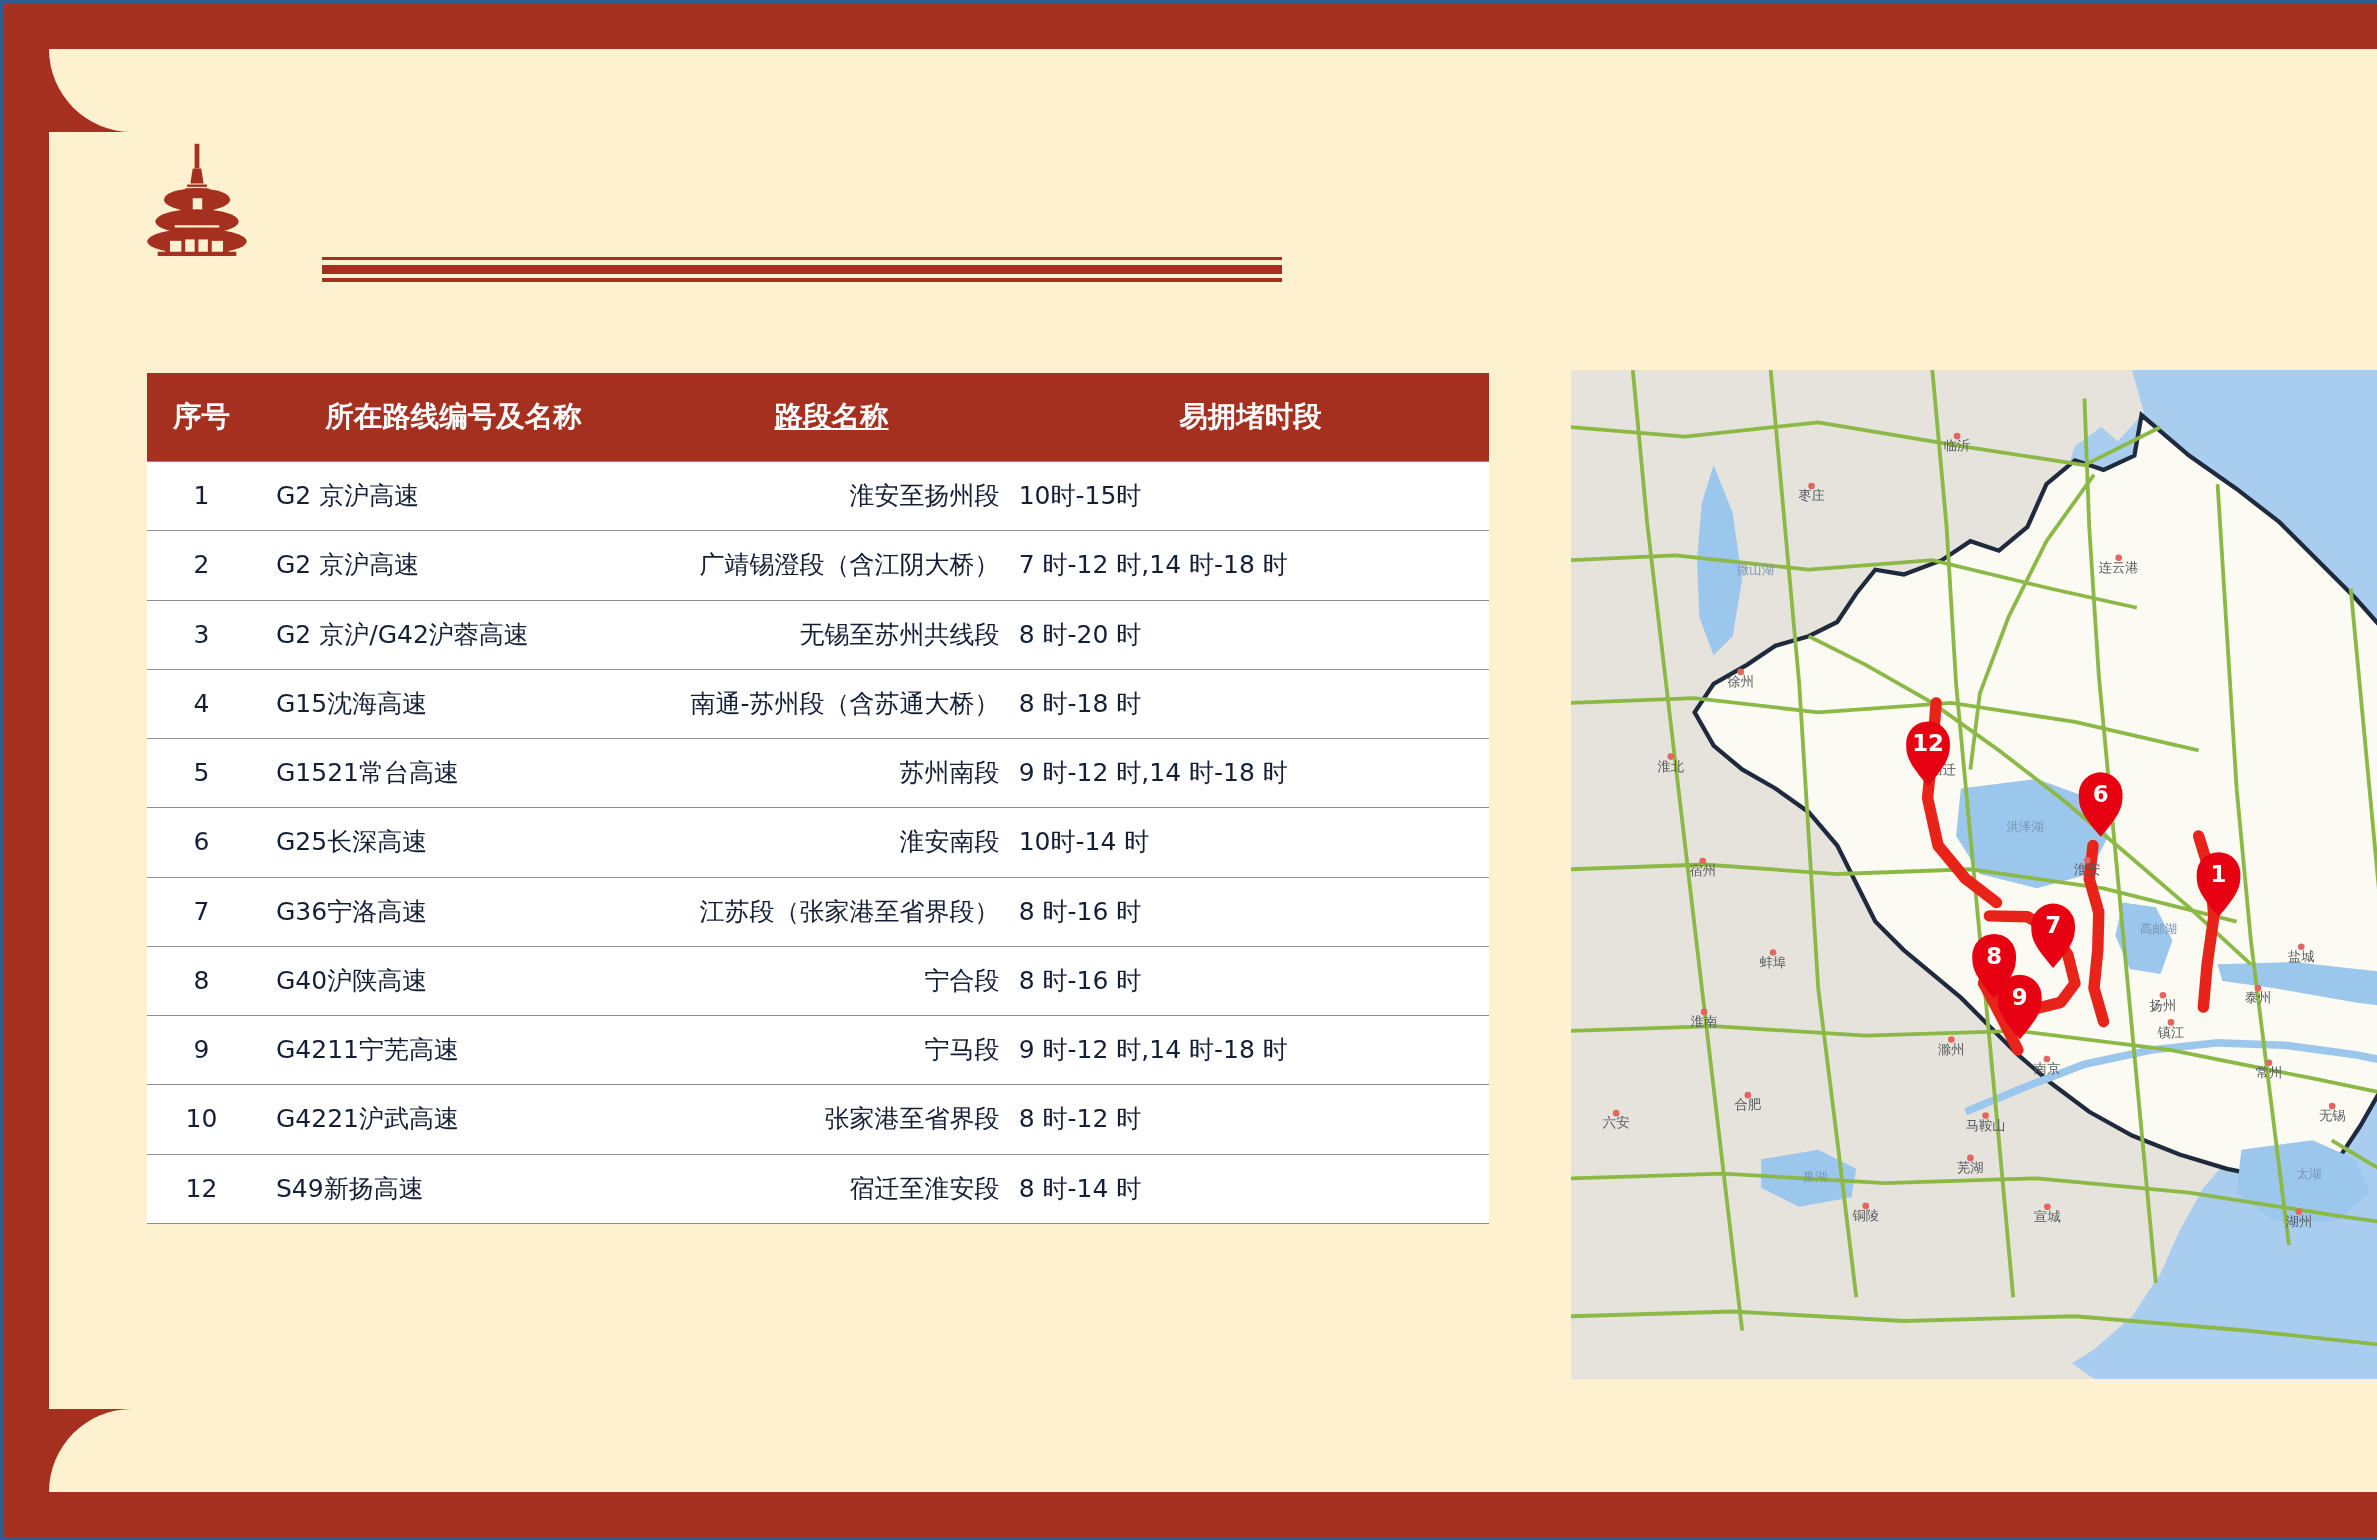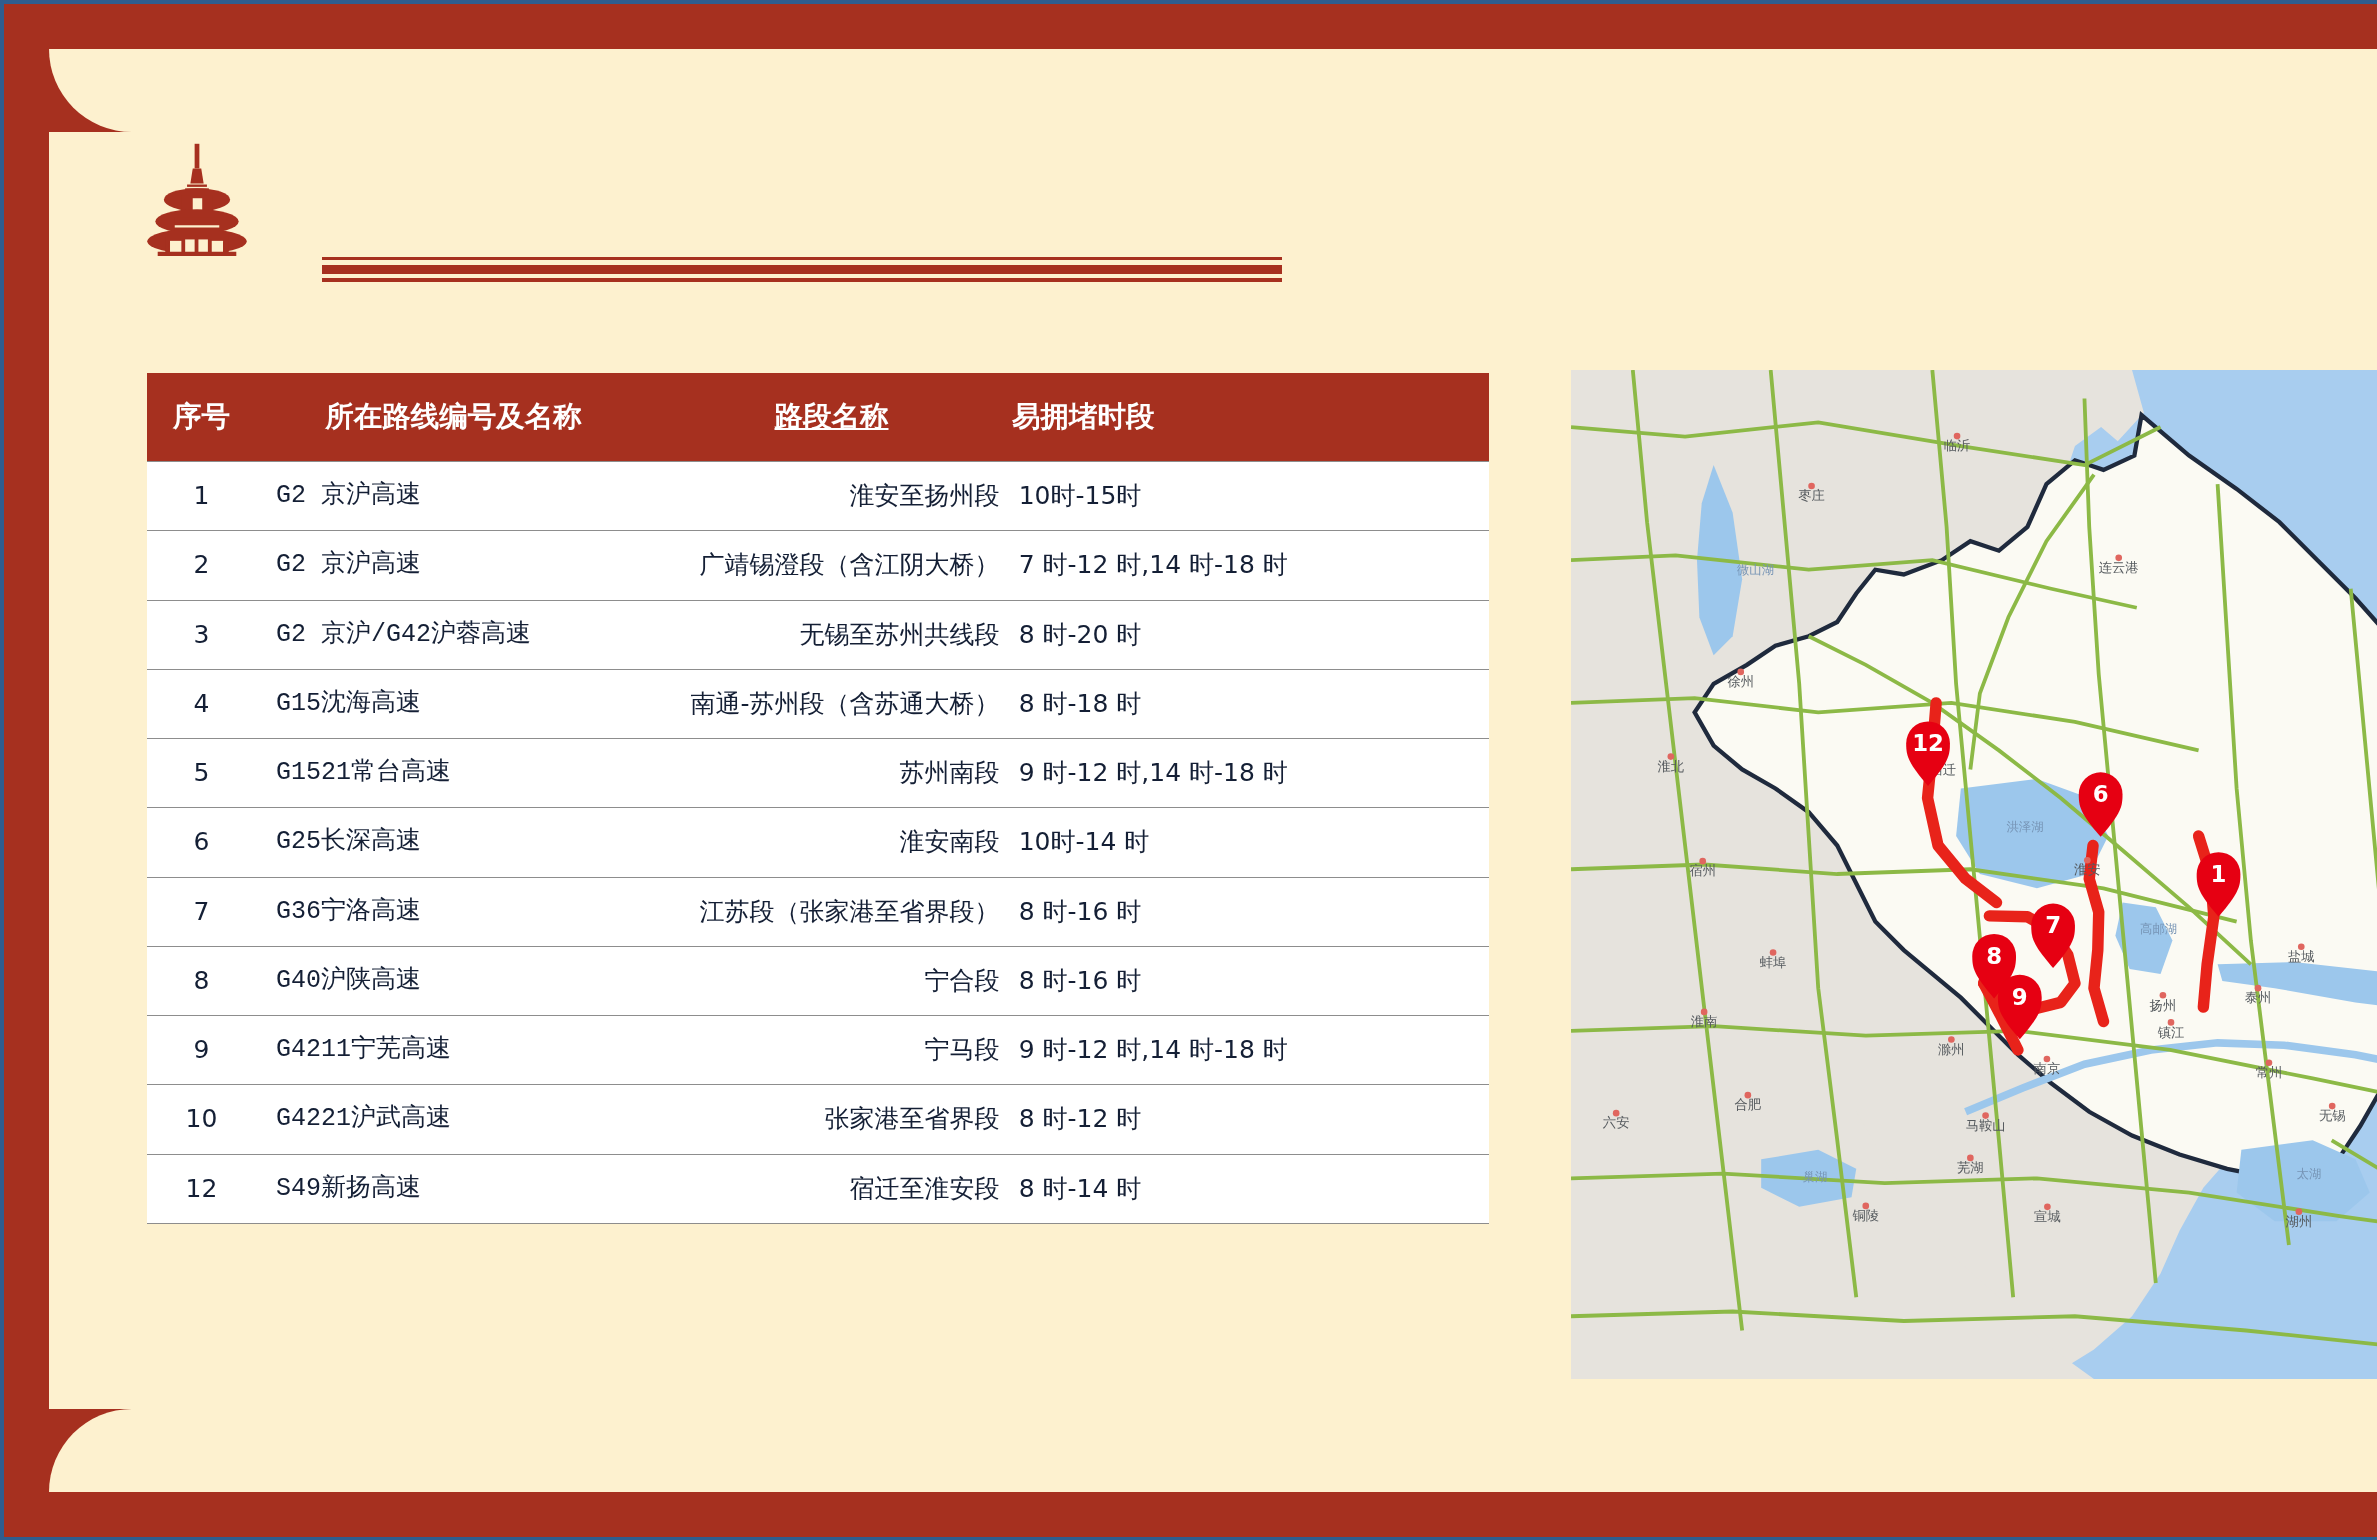--- a/index.html
+++ b/index.html
@@ -34,26 +34,26 @@
   
   #table-wrap{position:absolute;left:143px;top:369px;width:1342px;}
   table{border-collapse:collapse;width:100%;table-layout:fixed;border-radius:24px;}
   thead th{background:#a6301f;color:#ffffff;font-size:28.5px;font-weight:700;
            padding:25px 0;border:none;font-family:"DejaVu Sans",sans-serif;}
   tbody td{background:#ffffff;color:#141f35;font-size:25px;
            border-top:1.9px solid #8d8d8d;padding:16px 0;vertical-align:middle;
            font-family:"DejaVu Sans",sans-serif;line-height:1.45;}
   tbody tr:last-child td{border-bottom:1.9px solid #8d8d8d;}
   .col-no{width:109px;text-align:center;}
-  .col-route{width:395px;text-align:left;padding-left:20px !important;font-family:Liberation Mono, monospace;}
+  .col-route{width:395px;text-align:left;padding-left:20px !important;}
   .col-seg{width:361px;text-align:right;padding-left:6.7px !important;padding-right:12.4px !important;}
   .col-time{width:477px;text-align:left;padding-left:6.7px !important;}
   thead .col-route{text-align:center;padding-left:0 !important;}
   thead .col-seg{text-align:center;padding-left:0 !important;padding-right:0 !important;text-decoration:underline;}
-  thead .col-time{padding-left:0 !important;font-family:Liberation Mono, monospace;}
+  thead .col-time{text-align:center;padding-left:0 !important;font-family:Liberation Mono, monospace;}
 
   
   #map{position:absolute;left:1567px;top:366px;width:1084px;height:1009px;
        background:#a8cdef;overflow:hidden;}
   #map svg{display:block;width:100%;height:100%;}
   .mk-label{font-family:"DejaVu Sans",sans-serif;font-weight:700;fill:#ffffff;
             text-anchor:middle;}
   .city-label{font-family:"DejaVu Sans",sans-serif;fill:#555a5e;text-anchor:middle;}
   .water-label{font-family:"DejaVu Sans",sans-serif;fill:#7694b5;text-anchor:middle;}
 </style>

